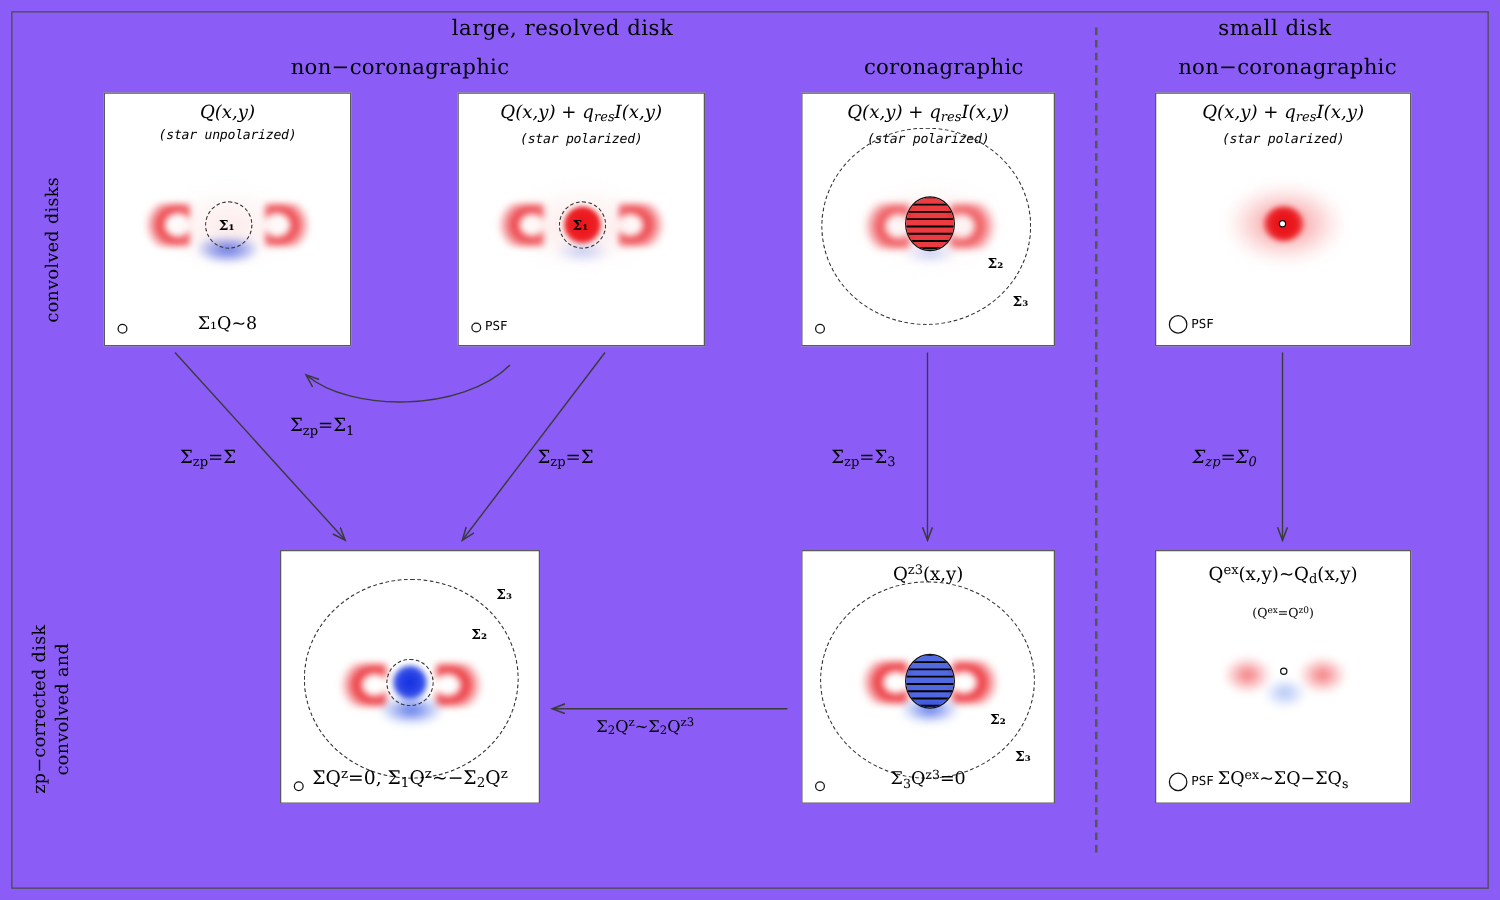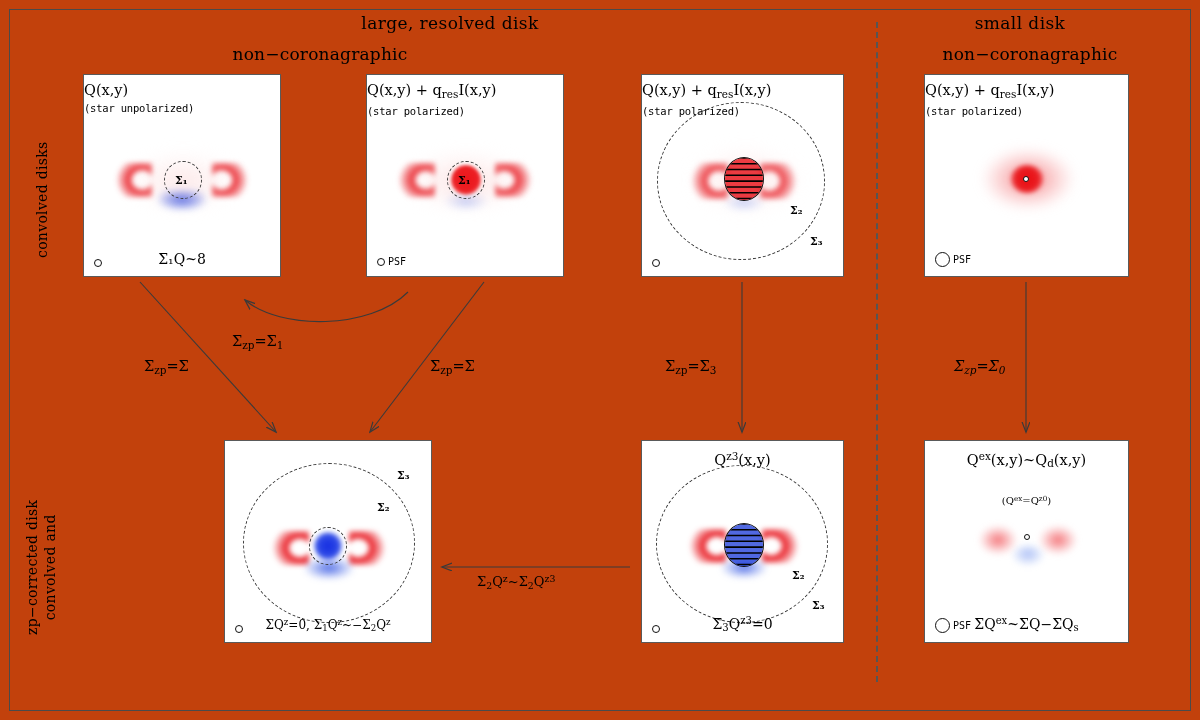--- a/index.html
+++ b/index.html
@@ -4,21 +4,21 @@
 <style>
   html,body{margin:0;padding:0;background:#ffffff;}
   body{
     font-family:"DejaVu Serif", serif;
     color:#000;
     -webkit-font-smoothing:antialiased;
   }
   #figure{
     position:relative;
     width:1200px;height:720px;
-    background:#c2410c;
+    background:#8b5cf6;
     box-sizing:border-box;
     overflow:hidden;
   }
   .outer-frame{
     position:absolute;
     left:9px;top:9px;
     width:1182px;height:702px;
     border:1.5px solid #4a4a4a;
     box-sizing:border-box;
   }
@@ -52,43 +52,44 @@
   
   .panel{
     position:absolute;
     border:1.4px solid #5a5a5a;
     background:#fff;
     box-sizing:border-box;
     overflow:hidden;
   }
   .panel .hdr{
     position:absolute;left:0;right:0;top:7px;
-    text-align:left;
+    text-align:center;
     font-size:14.5px;
     line-height:1.15em;
     white-space:nowrap;
+    font-style:italic;
   }
   .panel .hdr .sub{
     display:block;
     font-family:"DejaVu Sans Mono", monospace;
     font-size:10.5px;
     letter-spacing:-.2px;
     margin-top:1px;
   }
   .panel .hdr2{
     position:absolute;left:0;right:0;top:7px;
     text-align:center;
     font-size:14.5px;
     line-height:1.15em;
     white-space:nowrap;
   }
   .panel .hdr2 .sub{
     display:block;
     font-size:10px;
-    margin-top:19px;
+    margin-top:8px;
   }
   .panel .foot{
     position:absolute;left:0;right:0;bottom:9px;
     text-align:center;
     font-size:14px;
     white-space:nowrap;
   }
   .psf-mark{
     position:absolute;
     left:10px;bottom:9px;
@@ -154,20 +155,21 @@
 
   <div class="outer-frame"></div>
   <div class="divider"></div>
 
   <div class="ttl grp-title" style="left:190px;top:13px;width:520px;">large, resolved disk</div>
 
   <div class="ttl grp-title" style="left:900px;top:13px;width:240px;">small disk</div>
 
   <div class="ttl col-title" style="left:75px;top:44px;width:490px;">non−coronagraphic</div>
 
+  <div class="ttl col-title" style="left:630px;top:44px;width:250px;">coronagraphic</div>
 
   <div class="ttl col-title" style="left:905px;top:44px;width:250px;">non−coronagraphic</div>
 
   <div class="rowlabel" style="left:34px;top:258px;">convolved disks</div>
 
   <div class="rowlabel two" style="left:24px;top:635px;text-align:center;">
     <div>zp−corrected disk</div>
     <div>convolved and</div>
   </div>
 
@@ -347,21 +349,21 @@
         position:absolute;left:80px;top:118px;width:48px;height:20px;
         background:radial-gradient(ellipse 55% 60% at 50% 45%, rgba(40,75,225,.82) 0%, rgba(60,95,230,.4) 55%, rgba(255,255,255,0) 100%);
         filter:blur(3.4px);"></div>
       <div style="
         position:absolute;left:89px;top:91px;width:28px;height:28px;border-radius:50%;
         background:radial-gradient(circle at 50% 50%, rgba(20,45,225,1) 0%, rgba(25,55,228,.9) 52%, rgba(60,95,235,.25) 84%, rgba(255,255,255,0) 100%);
         filter:blur(2px);"></div>
       <div class="aperture thin" style="left:84px;top:86px;width:38px;height:38px;"></div>
     </div>
 
-    <div class="foot" style="font-size:12px;">
+    <div class="foot" style="font-size:15px;">
       <span>ΣQ</span><sup>z</sup><span>=0,  Σ</span><sub>1</sub><span>Q</span><sup>z</sup><span>~−Σ</span><sub>2</sub><span>Q</span><sup>z</sup>
     </div>
     <div class="psf-mark">
       <span class="psf-dot sm"></span>
       <span class="psf-lbl"></span>
     </div>
   </div>
 
   <div class="panel" style="left:641px;top:440px;width:203px;height:203px;">
     <div class="hdr2">

